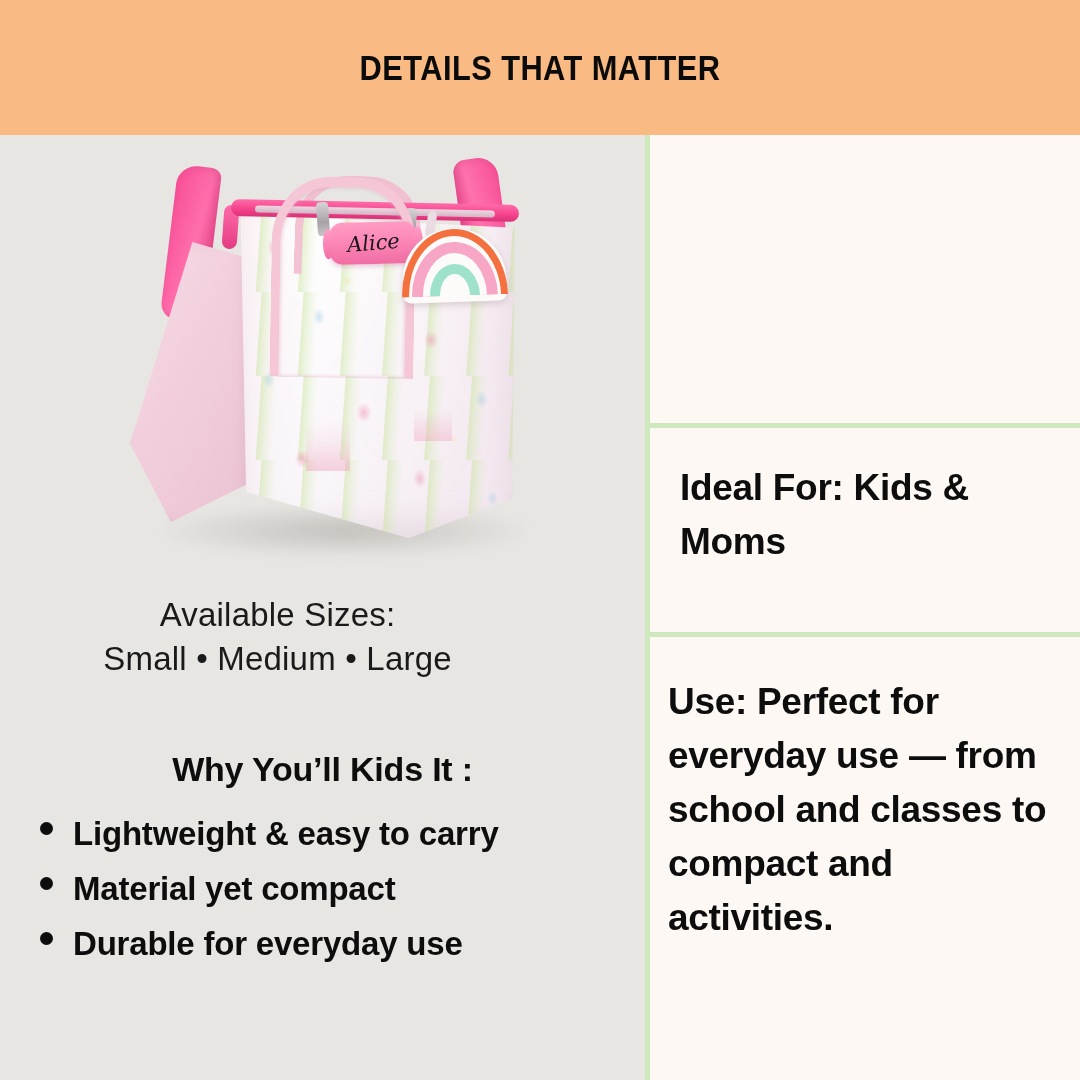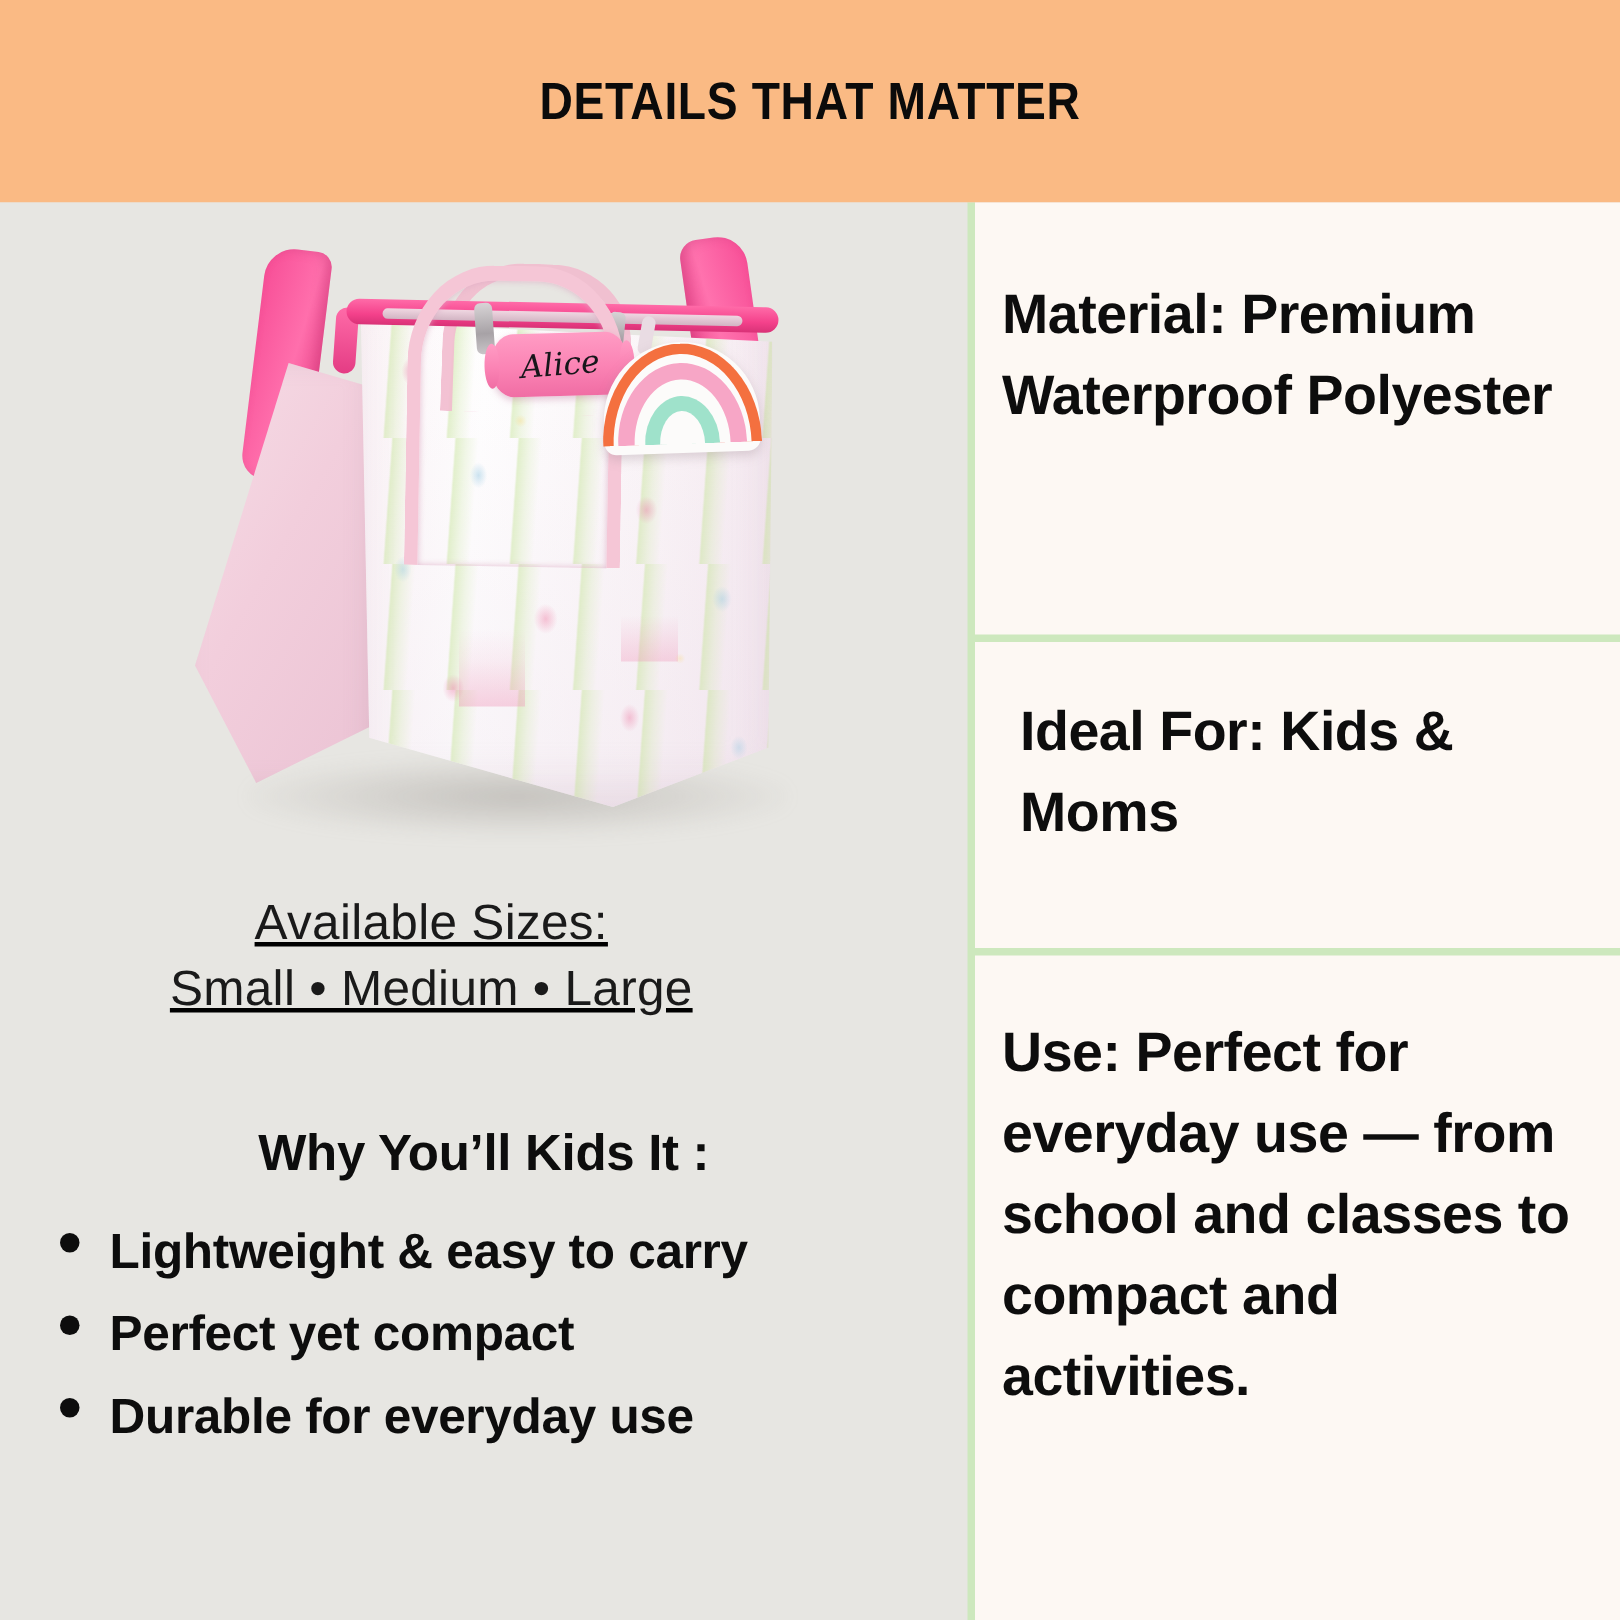--- a/index.html
+++ b/index.html
@@ -97,24 +97,23 @@
     width: 430px;
     height: 5px;
     background: #CDE8BD;
   }
   #hdiv-1 { top: 288px; }
   #hdiv-2 { top: 497px; }
 
   
   .sizes-block {
     position: absolute;
-    left: 14px; top: 458px;
+    left: 4px; top: 458px;
     width: 547px;
     text-align: center;
-    text-decoration: underline;
   }
   .sizes-label, .sizes-values {
     font-size: 33px;
     line-height: 44px;
     color: #1A1A1A;
     font-weight: 300;
     letter-spacing: 0.2px;
   }
 
   .love-title {
@@ -436,35 +435,32 @@
 
       <div class="love-title">Why You’ll Kids It :</div>
 
       <ul class="benefits">
         <li class="benefit-item">
           <span class="benefit-bullet"></span>
           <span class="benefit-label">Lightweight &amp; easy to carry</span>
         </li>
         <li class="benefit-item">
           <span class="benefit-bullet"></span>
-          <span class="benefit-label">Perfect yet compact</span>
+          <span class="benefit-label">Material yet compact</span>
         </li>
         <li class="benefit-item">
           <span class="benefit-bullet"></span>
           <span class="benefit-label">Durable for everyday use</span>
         </li>
       </ul>
     </div>
 
     <div class="vdivider"></div>
 
     <div class="right-col">
-      <div class="fact-panel" id="panel-material">
-        <div class="fact-text">Material: Premium Waterproof Polyester</div>
-      </div>
       <div class="hdivider" id="hdiv-1"></div>
       <div class="fact-panel" id="panel-ideal">
         <div class="fact-text">Ideal For: Kids &amp; Moms</div>
       </div>
       <div class="hdivider" id="hdiv-2"></div>
       <div class="fact-panel" id="panel-use">
         <div class="fact-text">Use: Perfect for everyday use — from school and classes to compact and activities.</div>
       </div>
     </div>
 

